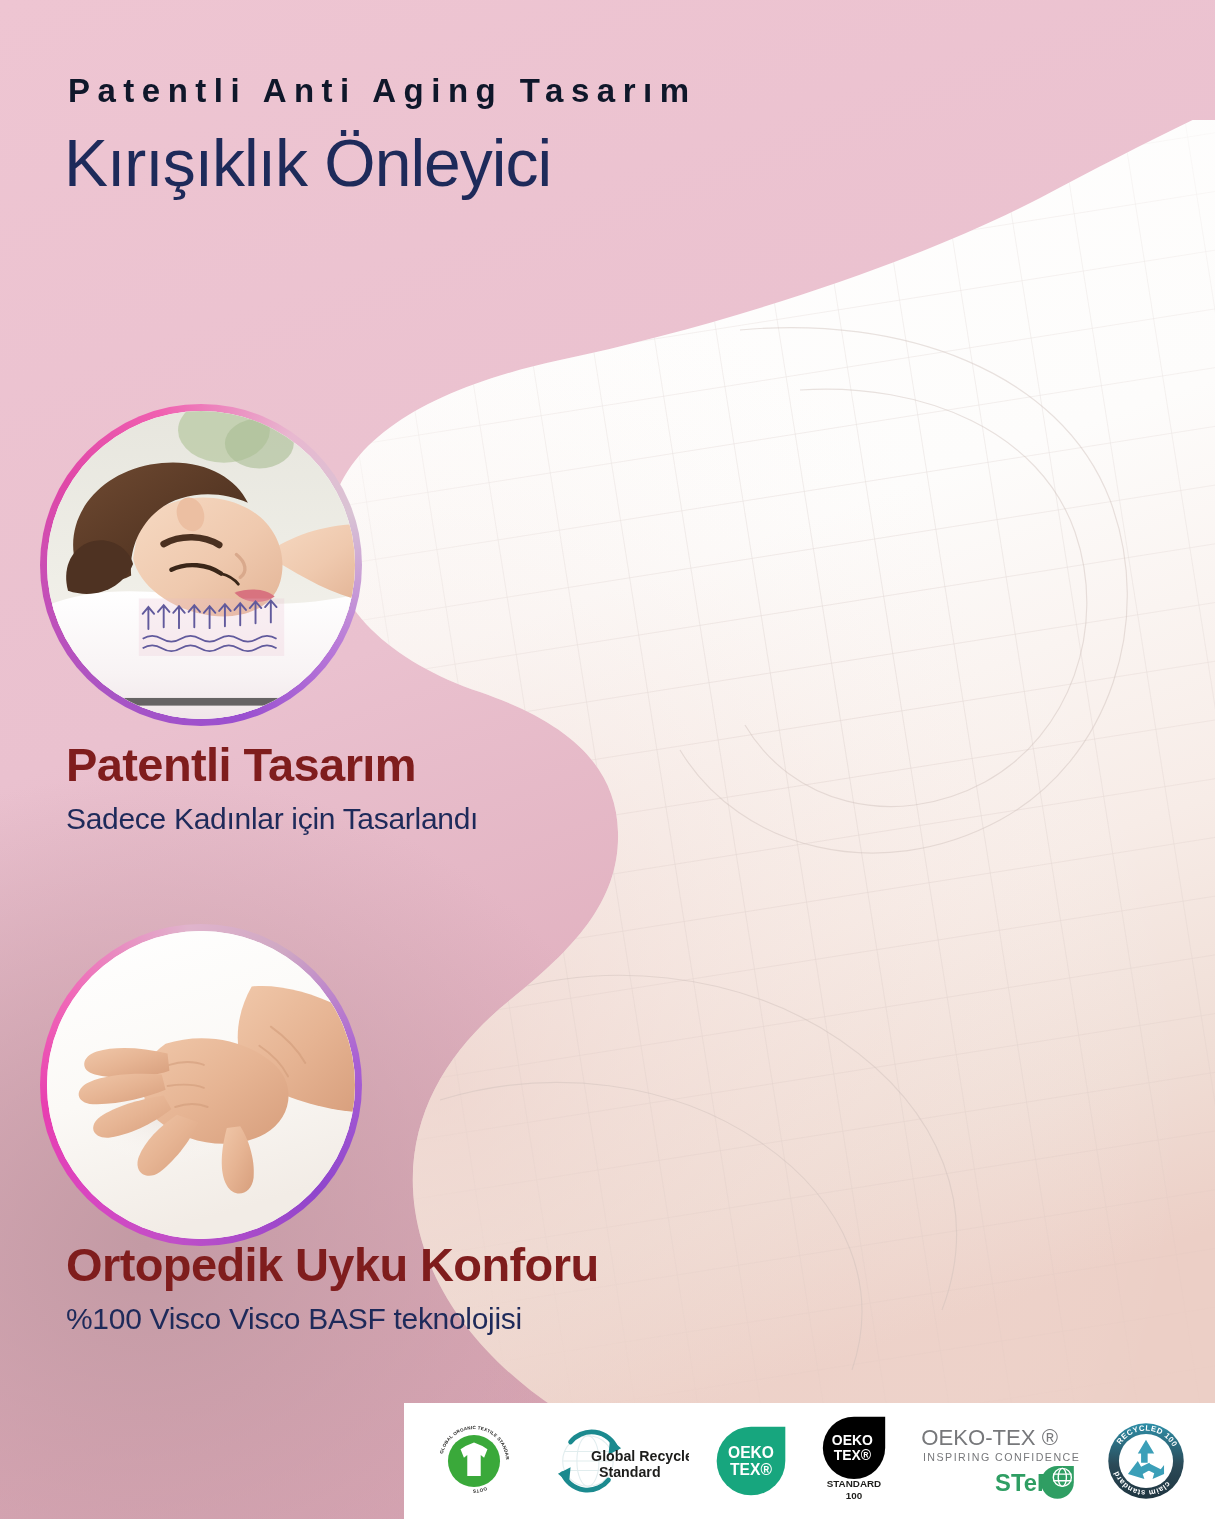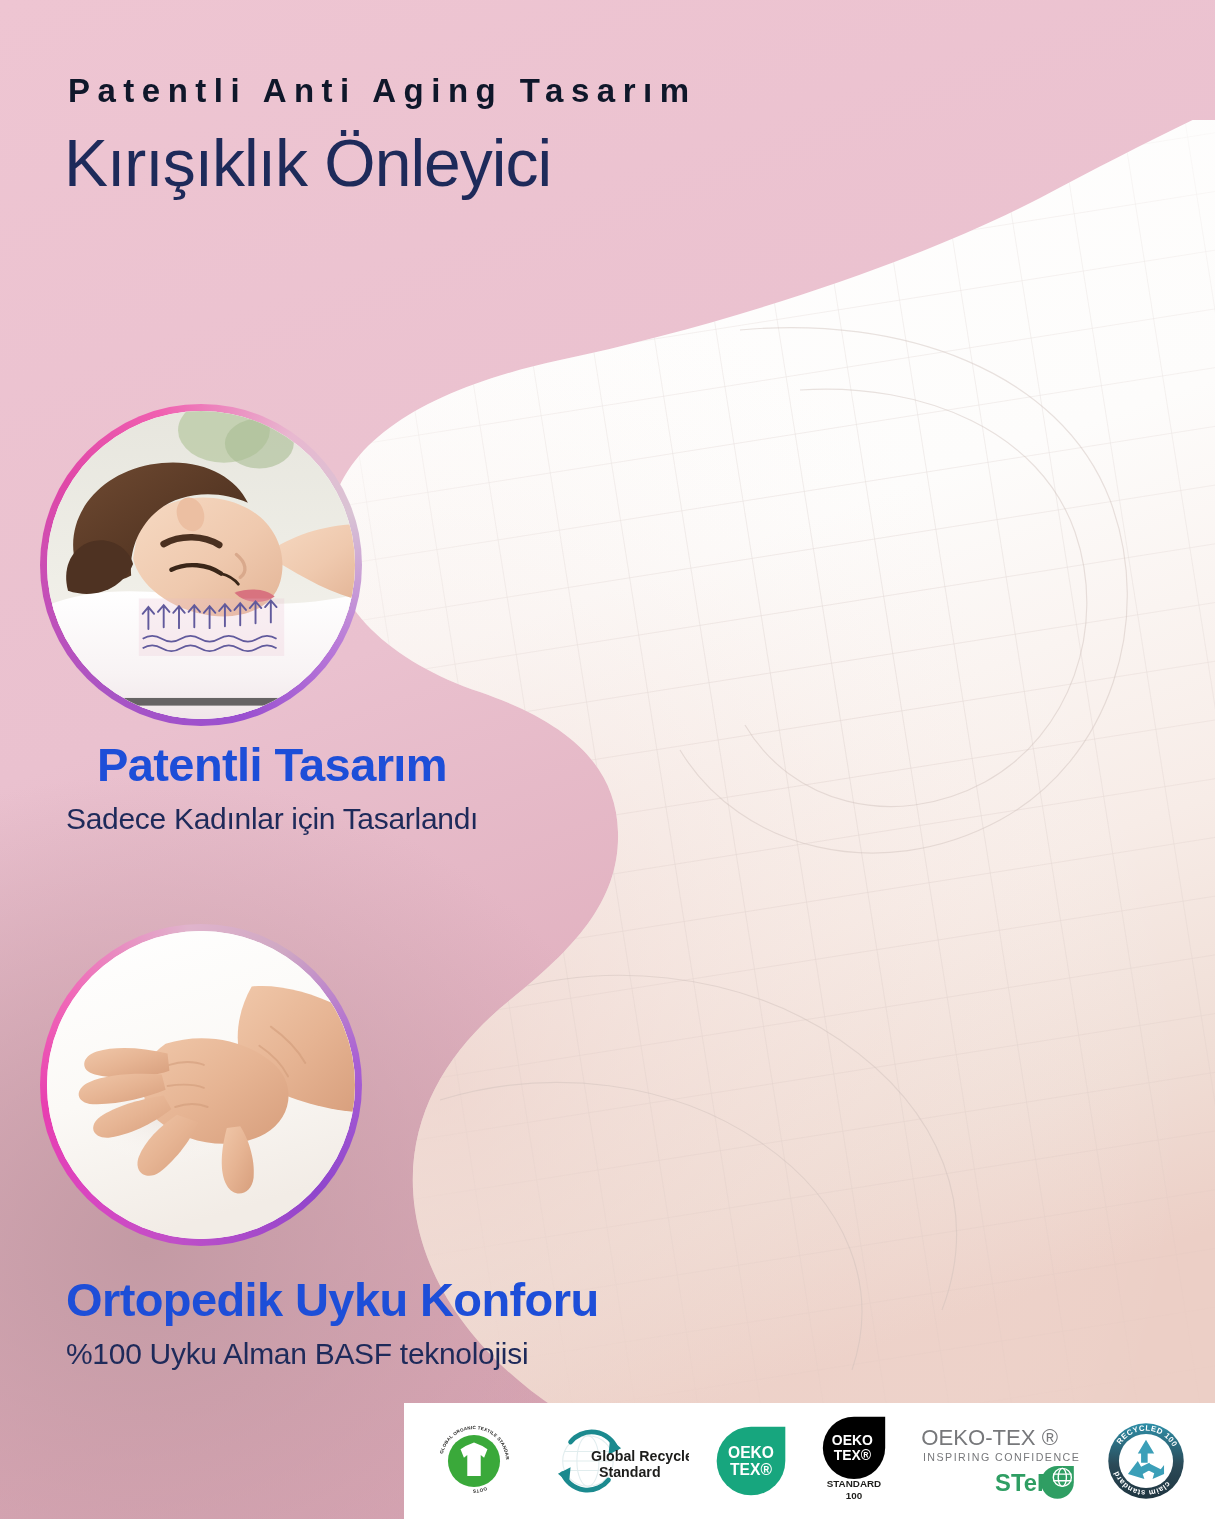--- a/index.html
+++ b/index.html
@@ -41,33 +41,32 @@
     font-size:66px; font-weight:normal;
     line-height:1.08;
     color:#1e2a5a;
     letter-spacing:-1px;
   }
   .headline .l2 { display:block; }
 
   .feat { position:absolute; left:66px; }
   .feat-title {
     font-size:47px; font-weight:bold;
-    color:#1d4ed8; letter-spacing:-0.6px;
+    color:#7f1d1d; letter-spacing:-0.6px;
     white-space:nowrap;
-    text-align:center;
   }
   .feat-sub {
     font-size:30px; font-weight:400;
     color:#1e2a5a; letter-spacing:-0.3px;
     margin-top:10px; white-space:nowrap;
   }
   .feat-sub b { font-weight:normal; }
 
   #feat1 { top:737px; }
-  #feat2 { top:1237px;margin-top:35px; }
+  #feat2 { top:1237px; }
 
   
   .photo {
     position:absolute;
     border-radius:50%;
     padding:7px;
   }
   .photo-inner {
     width:100%; height:100%;
     border-radius:50%;
@@ -312,21 +311,21 @@
         <path d="M 222 120 C 234 128, 246 140, 252 152"></path>
         <path d="M 234 100 C 248 110, 262 124, 270 138"></path>
       </g>
     </svg>
   </div>
 </div>
 
 <div class="feat" id="feat2">
   <div class="feat-title">Ortopedik Uyku Konforu</div>
   <div class="feat-sub">
-    <b>%100</b><span> Uyku Alman </span><b>BASF</b><span> teknolojisi</span>
+    <b>%100</b><span> Visco Visco </span><b>BASF</b><span> teknolojisi</span>
   </div>
 </div>
 
 <div id="cert-strip">
 
   <div class="cert">
     <svg width="84" height="84" viewBox="0 0 100 100">
       <defs>
         <path id="gotsTop" d="M 50 50 m -38 0 a 38 38 0 1 1 76 0" fill="none"></path>
         <path id="gotsBot" d="M 50 50 m 34 0 a 34 34 0 1 1 -68 0" fill="none"></path>

